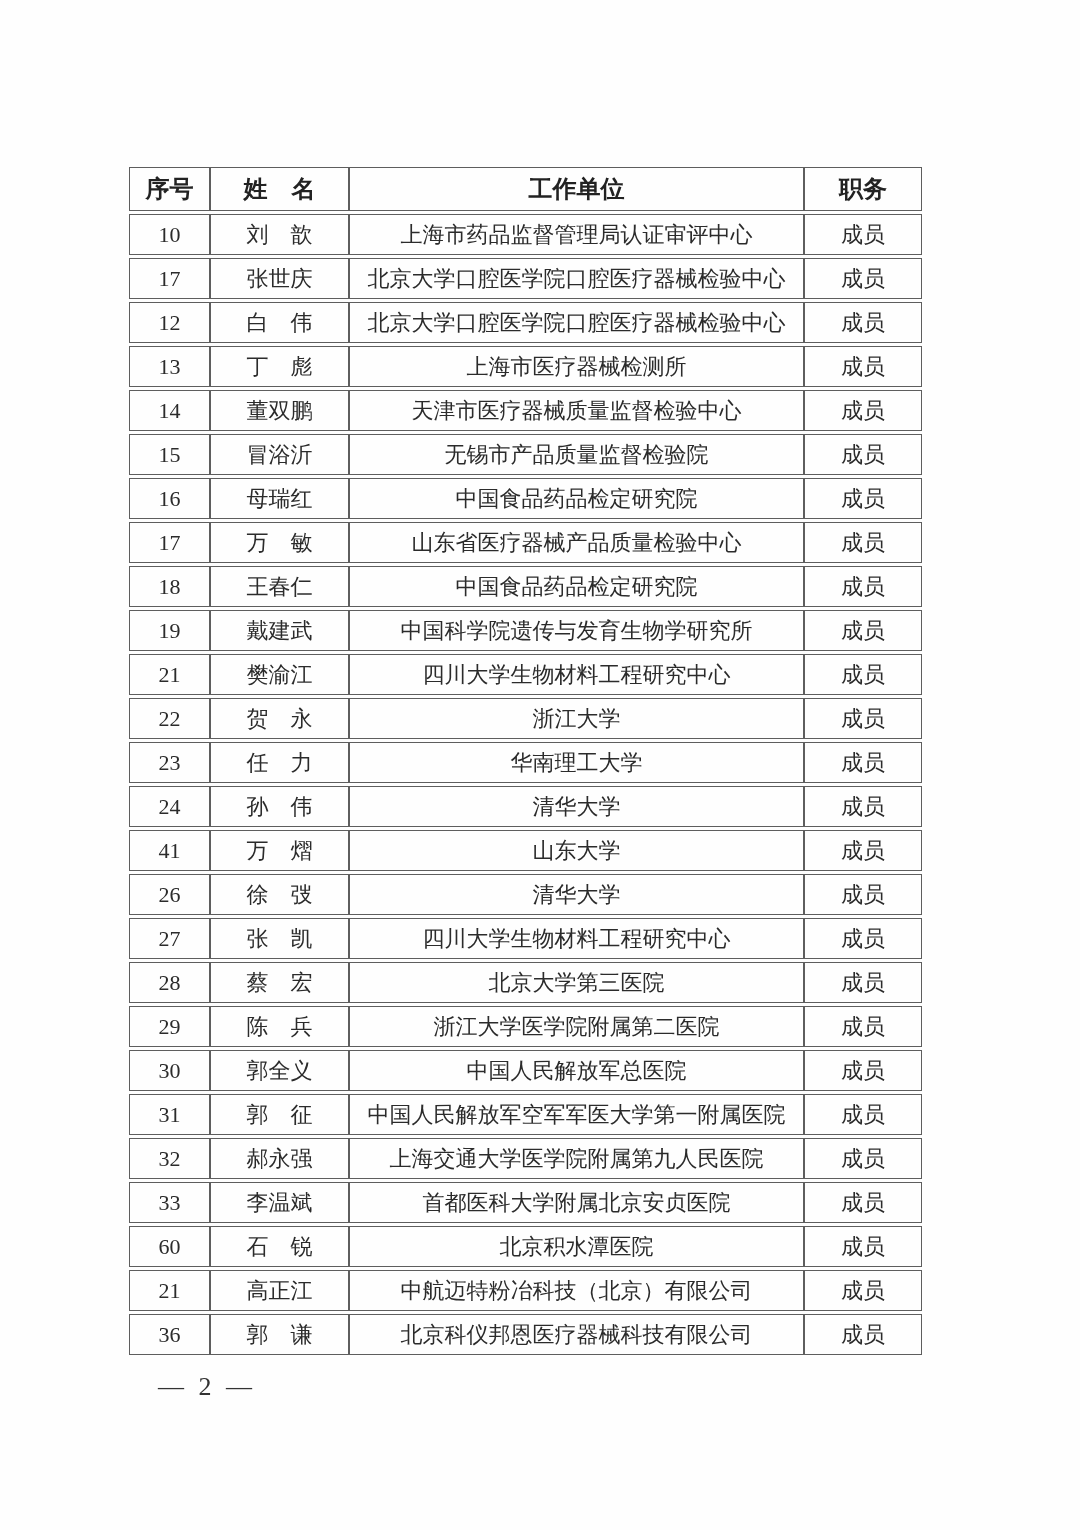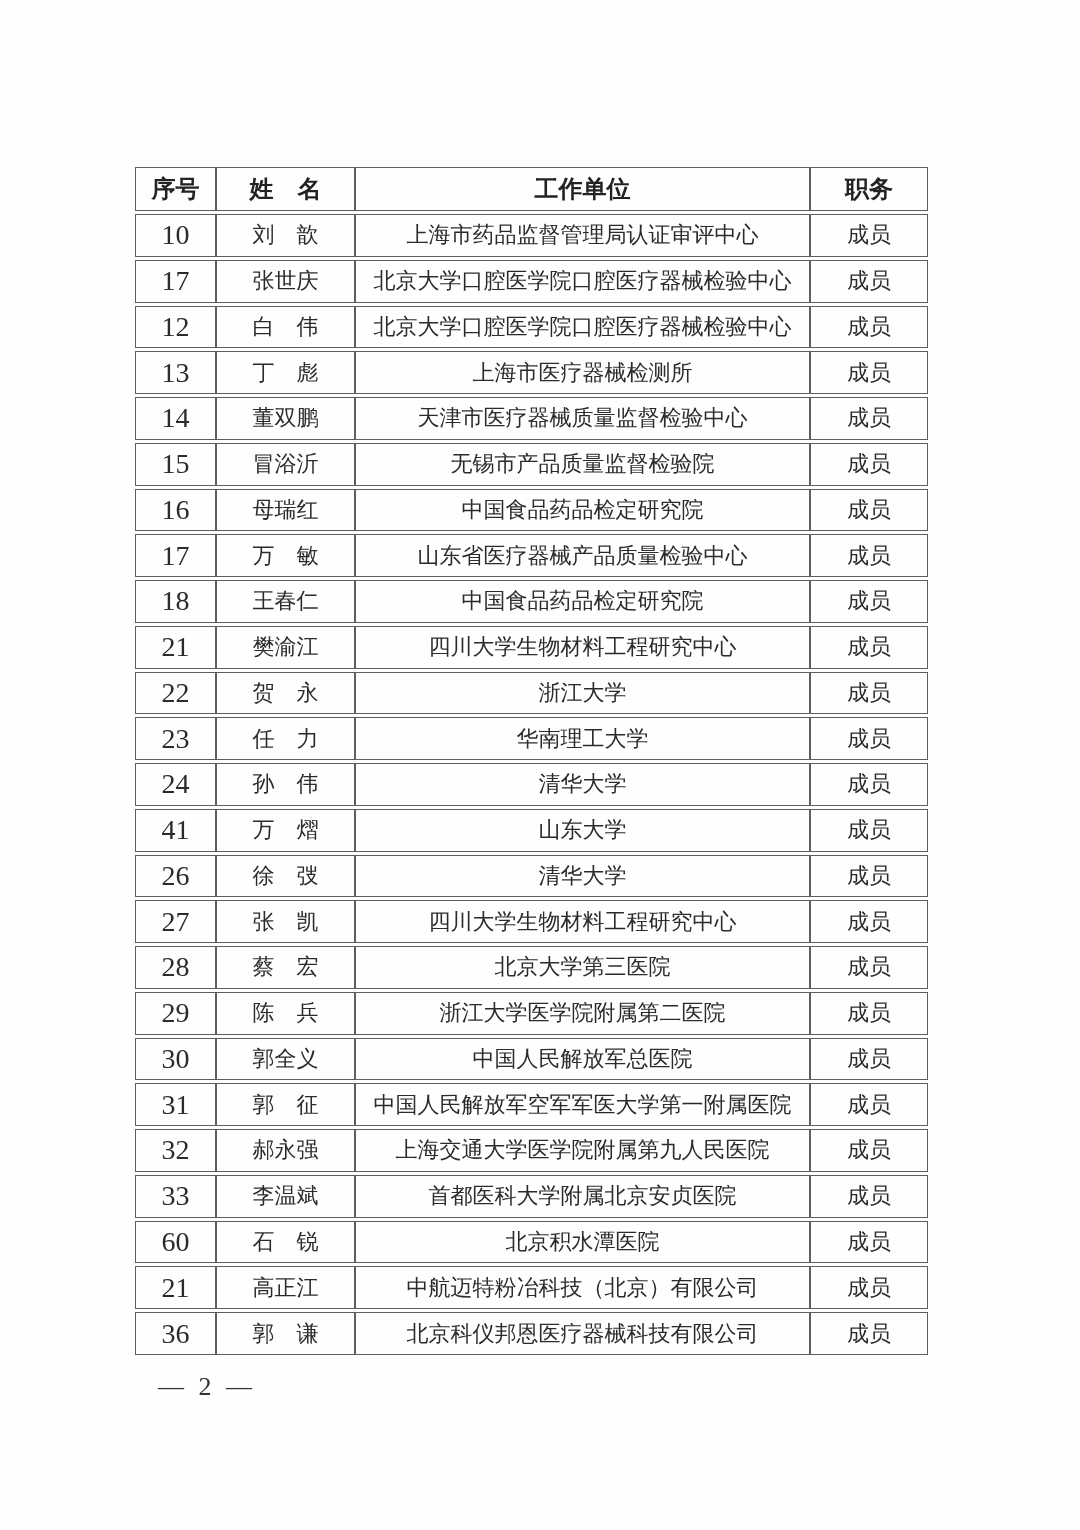--- a/index.html
+++ b/index.html
@@ -11,21 +11,21 @@
     position: relative;
     width: 1080px;
     height: 1530px;
     background: #fefefe;
     overflow: hidden;
     font-family: "DejaVu Serif", "Liberation Serif", serif;
     color: #2b2b2b;
   }
   table.roster {
     position: absolute;
-    left: 135px;
+    left: 129px;
     top: 164px;
     width: 793px;
     height: 1194px;
     border-collapse: separate;
     border-spacing: 0 3px;
     table-layout: fixed;
   }
   col.c-serial { width: 81px; }
   col.c-name   { width: 139px; }
   col.c-unit   { width: 455px; }
@@ -44,21 +44,21 @@
     font-weight: 600;
     font-size: 24px;
     color: #222222;
   }
   td {
     font-size: 22px;
     color: #2b2b2b;
   }
   td.serial {
     font-family: "Liberation Serif", "DejaVu Serif", serif;
-    font-size: 28px;
+    font-size: 22px;
   }
   .page-number {
     position: absolute;
     left: 158px;
     top: 1372px;
     font-family: "Liberation Serif", "DejaVu Serif", serif;
     font-size: 26px;
     color: #333333;
     letter-spacing: 4px;
     white-space: pre;
@@ -133,20 +133,26 @@
           <td>山东省医疗器械产品质量检验中心</td>
           <td>成员</td>
         </tr>
         <tr>
           <td class="serial">18</td>
           <td>王春仁</td>
           <td>中国食品药品检定研究院</td>
           <td>成员</td>
         </tr>
         <tr>
+          <td class="serial">19</td>
+          <td>戴建武</td>
+          <td>中国科学院遗传与发育生物学研究所</td>
+          <td>成员</td>
+        </tr>
+        <tr>
           <td class="serial">21</td>
           <td>樊渝江</td>
           <td>四川大学生物材料工程研究中心</td>
           <td>成员</td>
         </tr>
         <tr>
           <td class="serial">22</td>
           <td>贺　永</td>
           <td>浙江大学</td>
           <td>成员</td>

